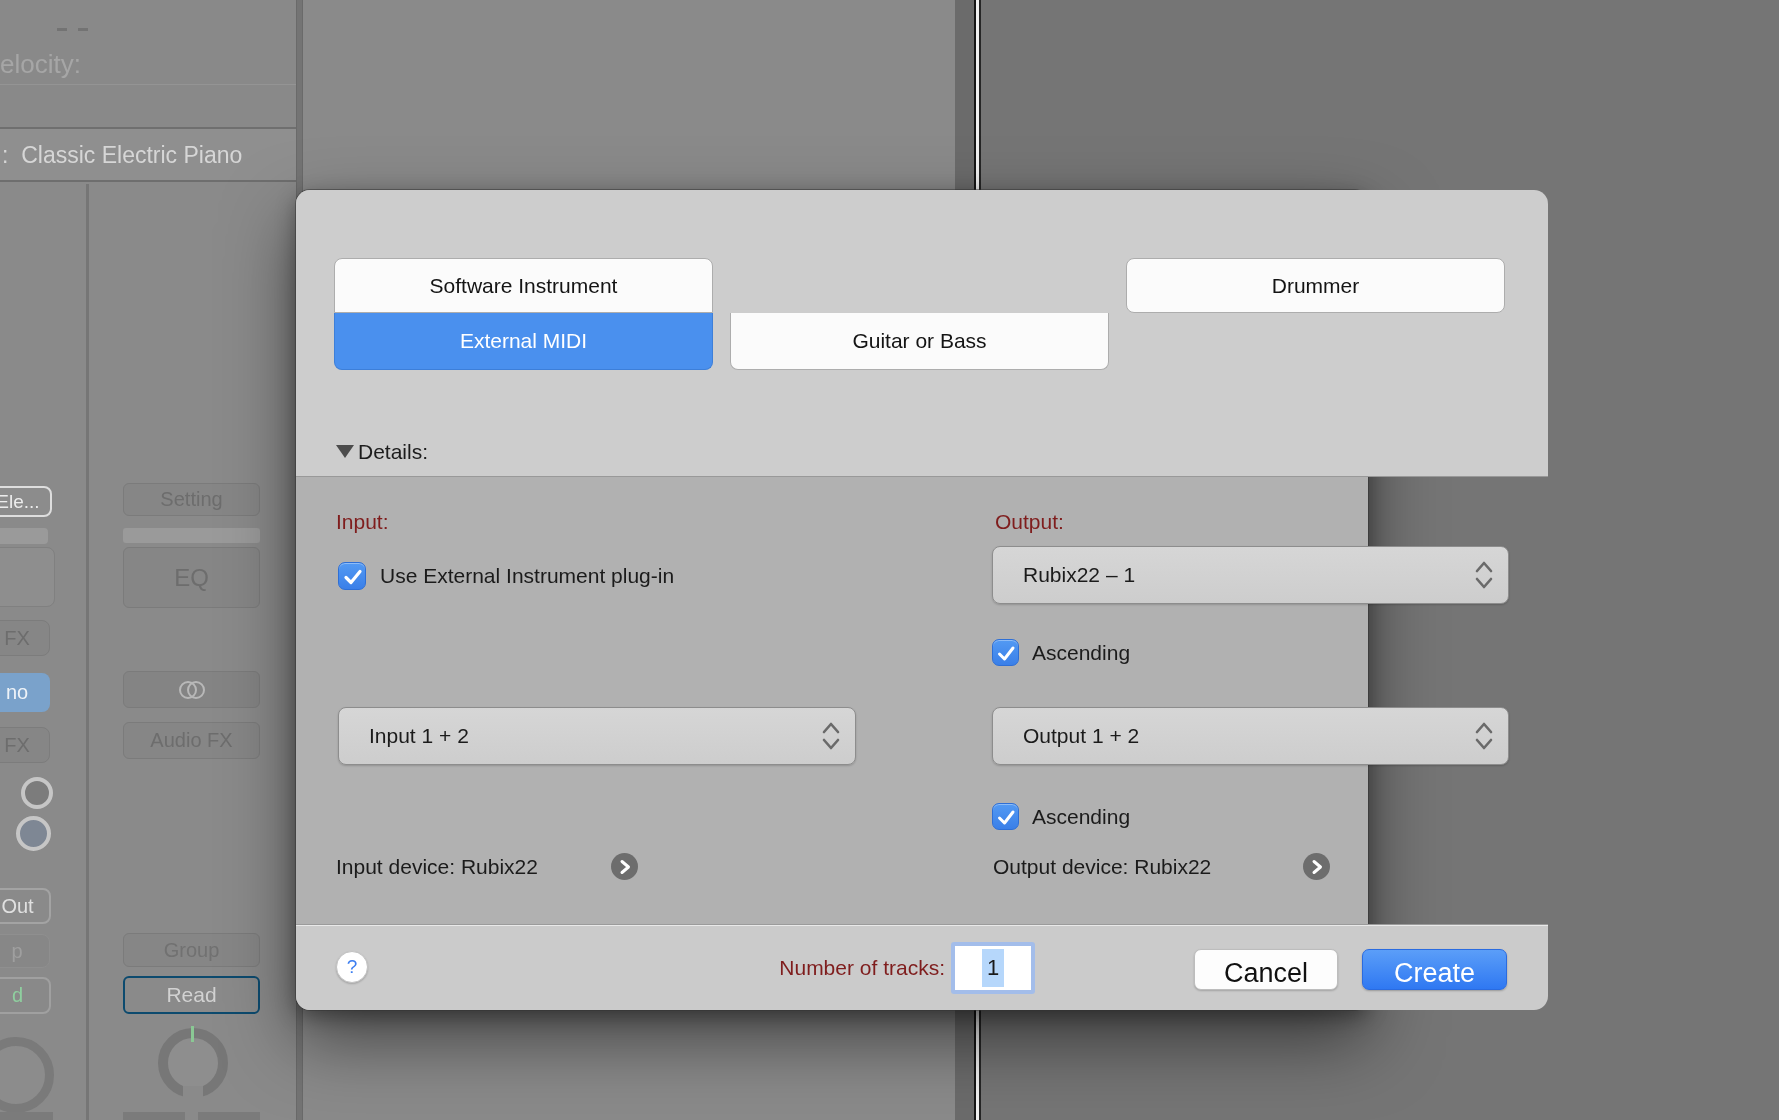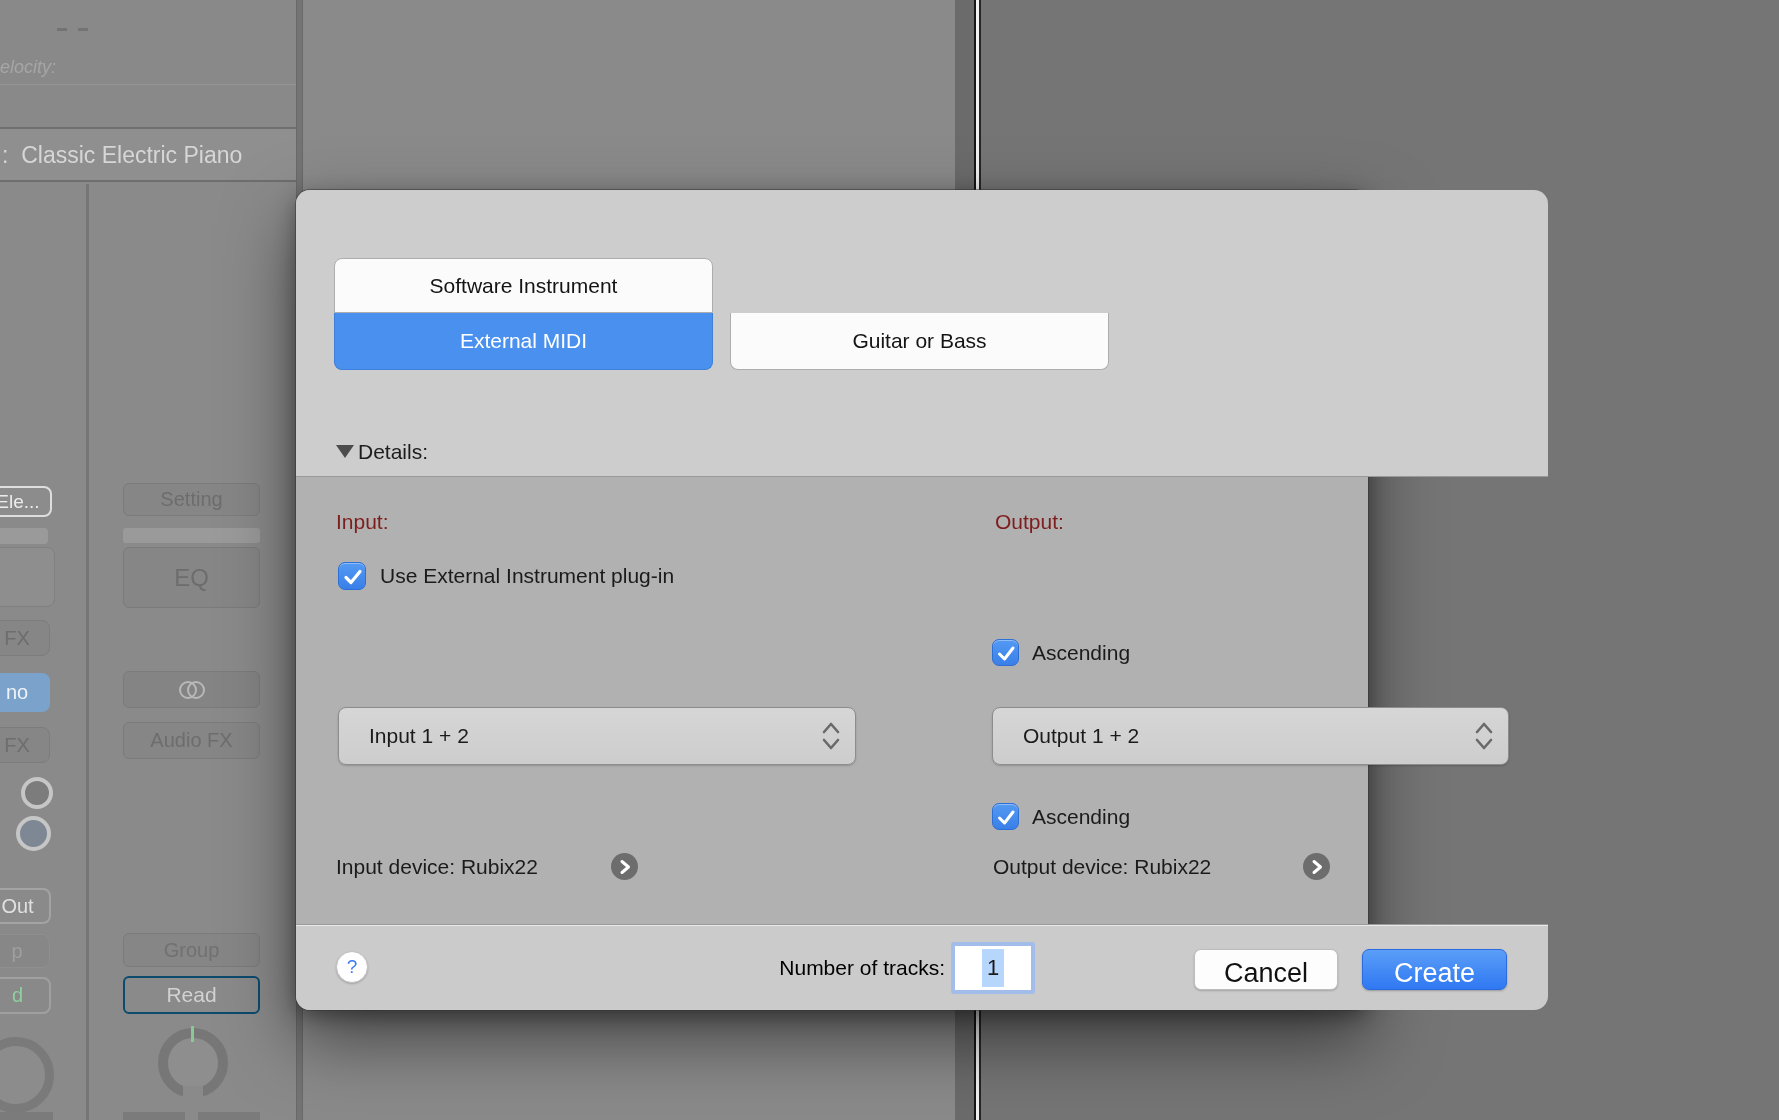--- a/index.html
+++ b/index.html
@@ -7,21 +7,21 @@
     width:1779px;height:1120px;position:relative;overflow:hidden;
     background:#8a8a8a;
     font-family:"Liberation Sans", sans-serif;
     -webkit-font-smoothing:antialiased;
   }
   .abs{position:absolute;}
 
   
   .panel-topleft{left:0;top:0;width:296px;height:127px;background:#898989;}
   .faint-line{left:0;top:84px;width:296px;height:1px;background:#949494;}
-  .velocity{left:0;top:57px;font-size:18px;color:#a6a6a6;font-style:italic;}
+  .velocity{left:0;top:49px;font-size:26px;color:#a6a6a6;}
   .dash{width:10px;height:3px;background:#737373;top:28px;}
   .patch-row{left:0;top:127px;width:296px;height:55px;background:#8f8f8f;
     border-top:2px solid #6f6f6f;border-bottom:2px solid #6e6e6e;box-sizing:border-box;}
   .patch-row span{position:absolute;left:2px;top:13px;font-size:23px;color:#d6d6d6;white-space:pre;}
 
   .vdiv1{left:86px;top:184px;width:3px;height:936px;background:#767676;}
   .vdiv2{left:296px;top:0;width:7px;height:1120px;background:#747474;border-left:1px solid #6a6a6a;border-right:1px solid #6a6a6a;box-sizing:border-box;}
   .strip-dark{left:955px;top:0;width:19px;height:1120px;background:#6b6b6b;}
   .line-b1{left:974px;top:0;width:2px;height:1120px;background:#161616;}
   .line-w{left:976px;top:0;width:3px;height:1120px;background:#f2f2f2;}
@@ -93,21 +93,21 @@
   .select .val{position:absolute;left:30px;top:50%;transform:translateY(-50%);font-size:21px;color:#1b1b1b;white-space:pre;}
   .select .chev{position:absolute;right:13px;top:50%;transform:translateY(-50%);}
 
   .dev-row-label{position:absolute;font-size:21px;color:#1b1b1b;}
   .dev-btn{position:absolute;width:27px;height:27px;border-radius:50%;background:#6d6d6d;
     display:flex;align-items:center;justify-content:center;}
 
   .help-btn{left:40px;top:26px;width:32px;height:32px;border-radius:50%;background:#ffffff;
     border:1px solid #c2c2c2;box-sizing:border-box;box-shadow:0 1px 2px rgba(0,0,0,.2);
     display:flex;align-items:center;justify-content:center;color:#3b7df0;font-size:19px;}
-  .tracks-label{right:603px;top:31px;font-size:21px;color:#000000;}
+  .tracks-label{right:603px;top:31px;font-size:21px;color:#7f1d1d;}
   .num-field{left:655px;top:17px;width:84px;height:52px;box-sizing:border-box;
     border:4px solid #a3bdea;border-radius:3px;background:#ffffff;
     display:flex;align-items:center;justify-content:center;}
   .num-sel{display:flex;align-items:center;justify-content:center;
     width:22px;height:38px;background:#b6d7fb;font-size:22px;color:#1a1a1a;}
   .btn{position:absolute;box-sizing:border-box;border-radius:7px;font-size:27px;
     display:flex;align-items:flex-end;justify-content:center;}
   .btn-cancel{left:898px;top:24px;width:144px;height:41px;background:#fdfdfd;color:#111;
     border:1px solid #bdbdbd;box-shadow:0 1px 2px rgba(0,0,0,.2);}
   .btn-create{left:1066px;top:24px;width:145px;height:41px;color:#fff;
@@ -196,20 +196,23 @@
 
   <div class="type-btn tb-top" style="left:38px;">
     <span>Software Instrument</span>
   </div>
   <div class="type-btn tb-bottom tb-sel" style="left:38px;">
     <span>External MIDI</span>
   </div>
   <div class="type-btn tb-bottom" style="left:434px;">
     <span>Guitar or Bass</span>
   </div>
+  <div class="type-btn tb-alone" style="left:830px;">
+    <span>Drummer</span>
+  </div>
 
   <div class="abs details-tri"></div>
   <div class="abs details-label">Details:</div>
 
   <div class="abs sec-label" style="left:40px;top:320px;">Input:</div>
 
   <div class="cb" style="left:42px;top:372px;width:28px;height:28px;">
     <svg width="28" height="28" viewBox="0 0 28 28">
       <polyline points="7,14.5 12,19.5 21,8.5" fill="none" stroke="#ffffff" stroke-width="3.2" stroke-linecap="round" stroke-linejoin="round"></polyline>
     </svg>
@@ -226,20 +229,27 @@
 
   <div class="dev-row-label" style="left:40px;top:665px;">Input device: Rubix22</div>
   <div class="dev-btn" style="left:315px;top:663px;">
     <svg width="14" height="16" viewBox="0 0 14 16">
       <path d="M4 2.5 L10.5 8 L4 13.5" fill="none" stroke="#ffffff" stroke-width="3" stroke-linecap="round" stroke-linejoin="round"></path>
     </svg>
   </div>
 
   <div class="abs sec-label" style="left:699px;top:320px;">Output:</div>
 
+  <div class="select" style="left:696px;top:356px;width:517px;height:58px;">
+    <span class="val">Rubix22 – 1</span>
+    <svg class="chev" width="22" height="32" viewBox="0 0 22 32">
+      <path d="M4 12 L11 4 L18 12" fill="none" stroke="#6a6a6a" stroke-width="2.6" stroke-linecap="round" stroke-linejoin="round"></path>
+      <path d="M4 20 L11 28 L18 20" fill="none" stroke="#6a6a6a" stroke-width="2.6" stroke-linecap="round" stroke-linejoin="round"></path>
+    </svg>
+  </div>
 
   <div class="cb" style="left:696px;top:449px;width:27px;height:27px;">
     <svg width="27" height="27" viewBox="0 0 27 27">
       <polyline points="6.5,14 11.5,19 20,8" fill="none" stroke="#ffffff" stroke-width="3" stroke-linecap="round" stroke-linejoin="round"></polyline>
     </svg>
   </div>
   <div class="cb-label" style="left:736px;top:451px;">Ascending</div>
 
   <div class="select" style="left:696px;top:517px;width:517px;height:58px;">
     <span class="val">Output 1 + 2</span>

